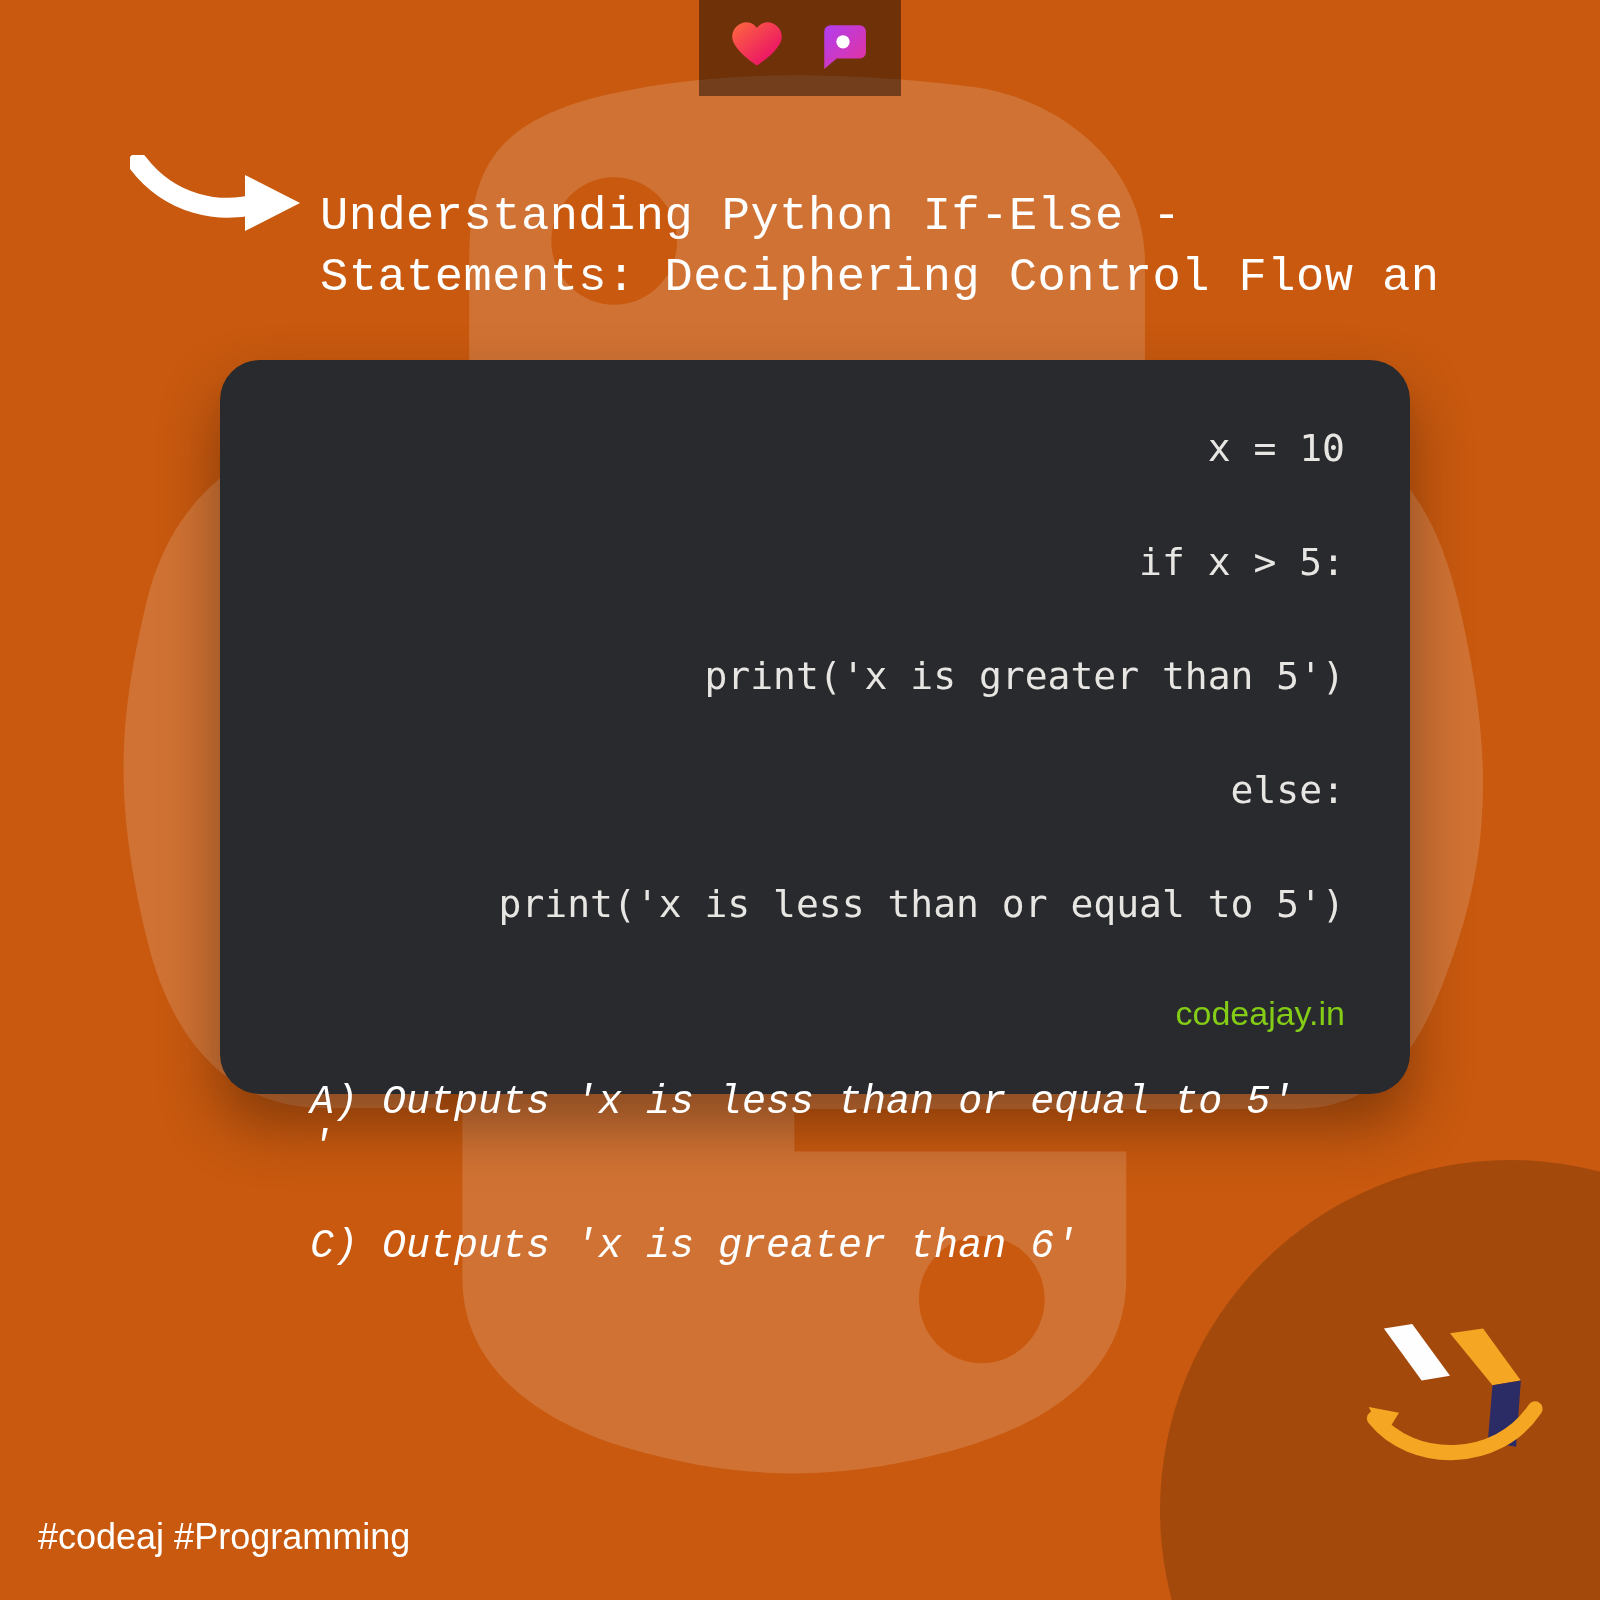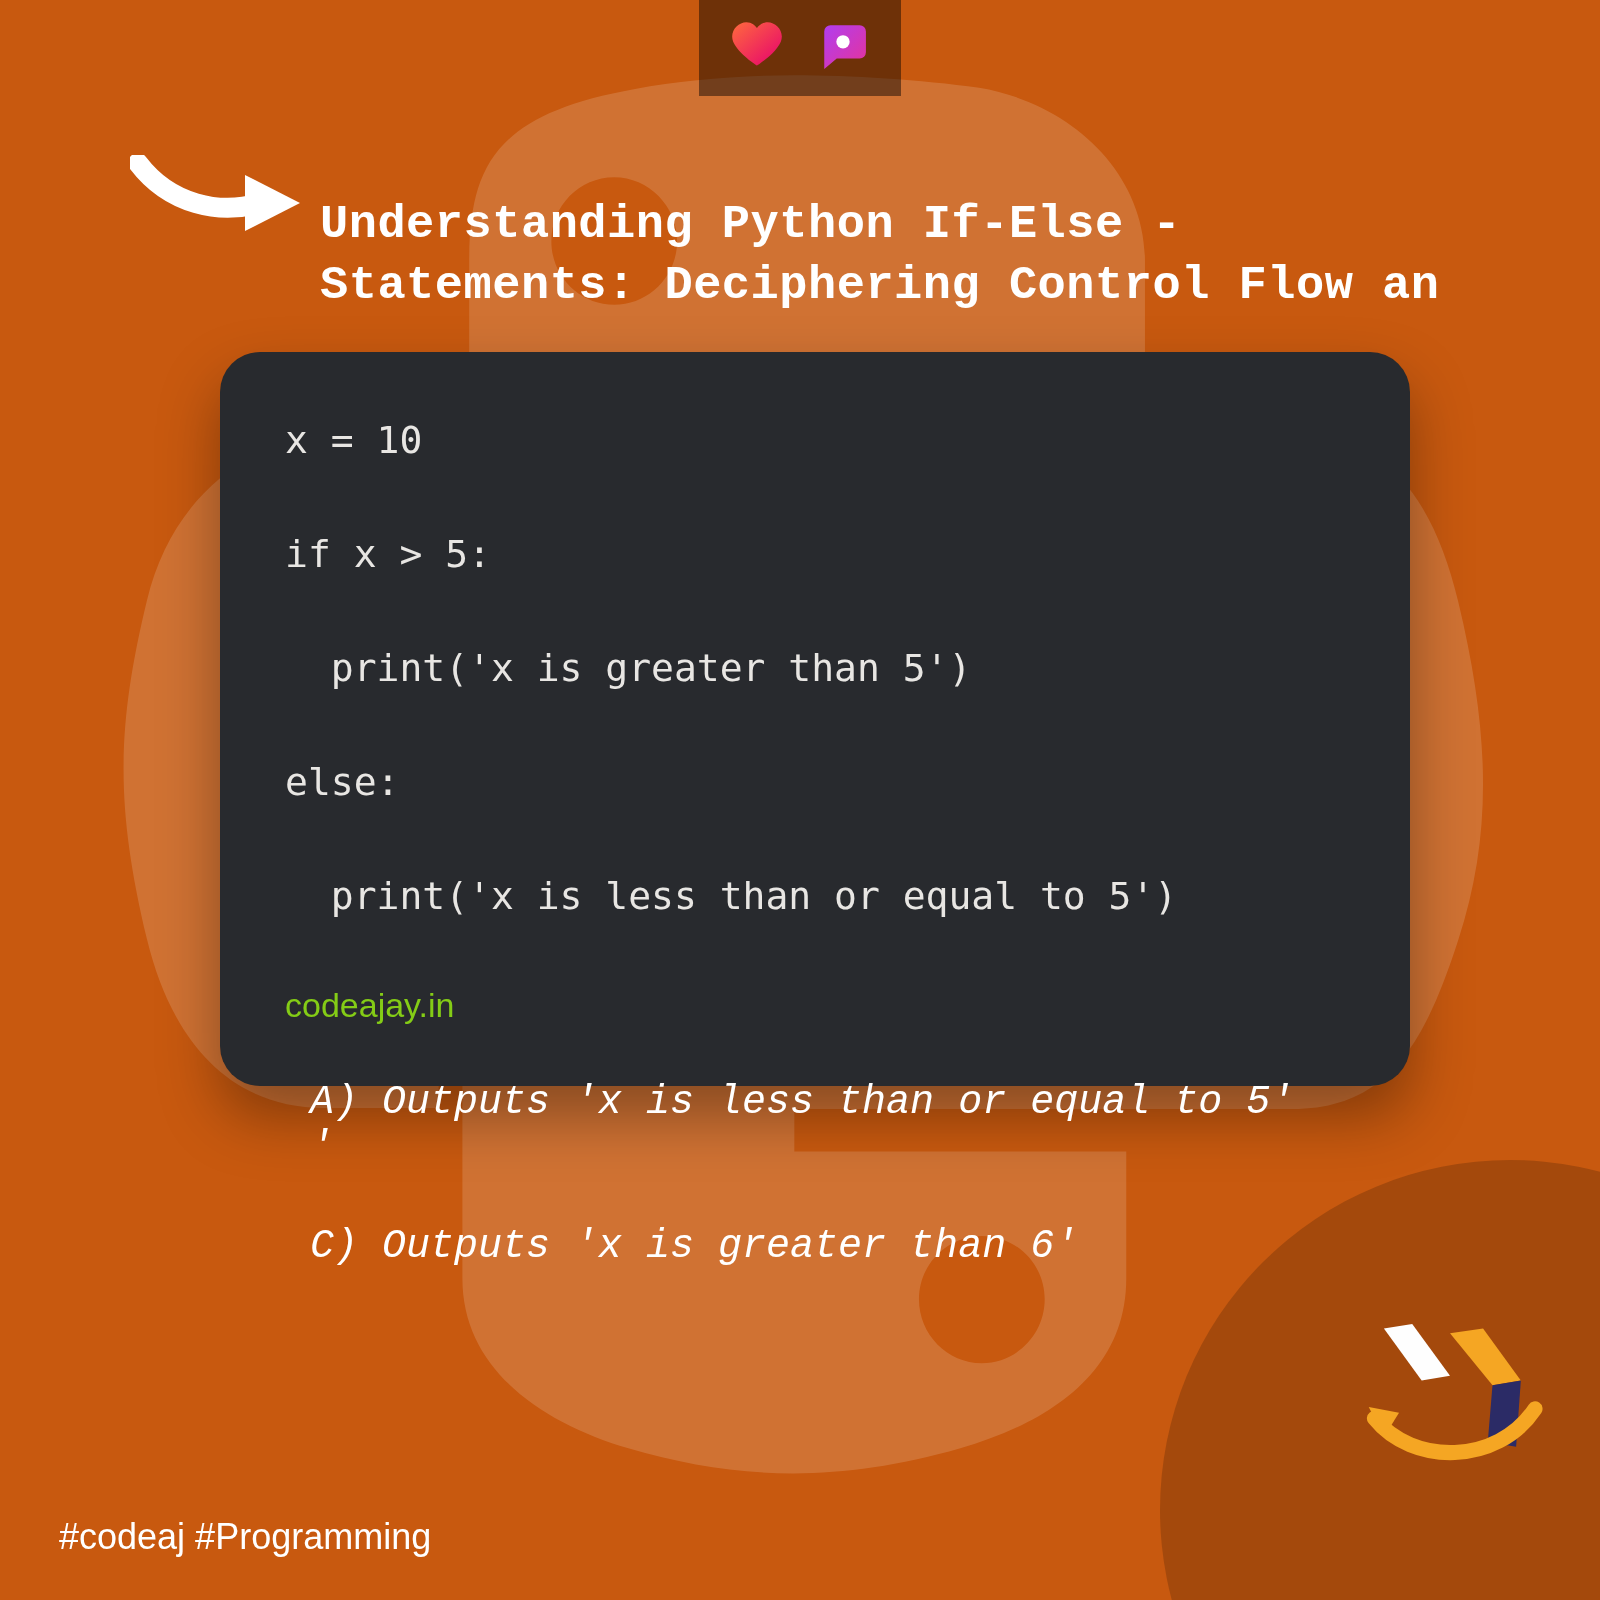--- a/index.html
+++ b/index.html
@@ -44,61 +44,62 @@
 
   
   .arrow {
     position: absolute;
     left: 130px; top: 155px;
   }
 
   
   .title {
     position: absolute;
-    left: 320px; top: 194px;
+    left: 320px; top: 186px;
     right: 0;
     color: #fff;
-    font-weight: 700;
+    font-weight: 400;
     font-size: 47px;
     line-height: 1.3;
     white-space: pre;
     letter-spacing: 0.5px;
   }
 
   
   .code-card {
     position: absolute;
-    left: 220px; top: 352px;
+    left: 220px; top: 360px;
     width: 1190px;
     background: #282a2e;
     border-radius: 40px;
     padding: 60px 65px 55px;
     box-shadow: 0 30px 60px rgba(0,0,0,0.35);
     color: #e8e6e3;
     font-family: "SF Mono", "Menlo", "Consolas", monospace;
     font-size: 38px;
     line-height: 1.5;
+    text-align: right;
   }
   .code-card pre { white-space: pre; font-family: inherit; margin-bottom: 55px; }
   .code-card .src-link { color: #84cc16; font-size: 34px; font-family: -apple-system, "Helvetica Neue", Arial, sans-serif; }
 
   
   .options {
     position: absolute;
     left: 310px; top: 1080px;
     right: 60px;
     color: #fff;
     font-size: 40px;
   }
   .options .opt { margin-bottom: 54px; white-space: pre; font-style: italic; }
 
   
   .hashtags {
     position: absolute;
-    left: 59px; bottom: 42px;
+    left: 38px; bottom: 42px;
     color: #fff;
     font-size: 36px;
     font-family: -apple-system, "Helvetica Neue", Arial, sans-serif;
   }
 
   
   .brand-logo {
     position: absolute;
     right: 55px; bottom: 120px;
   }

